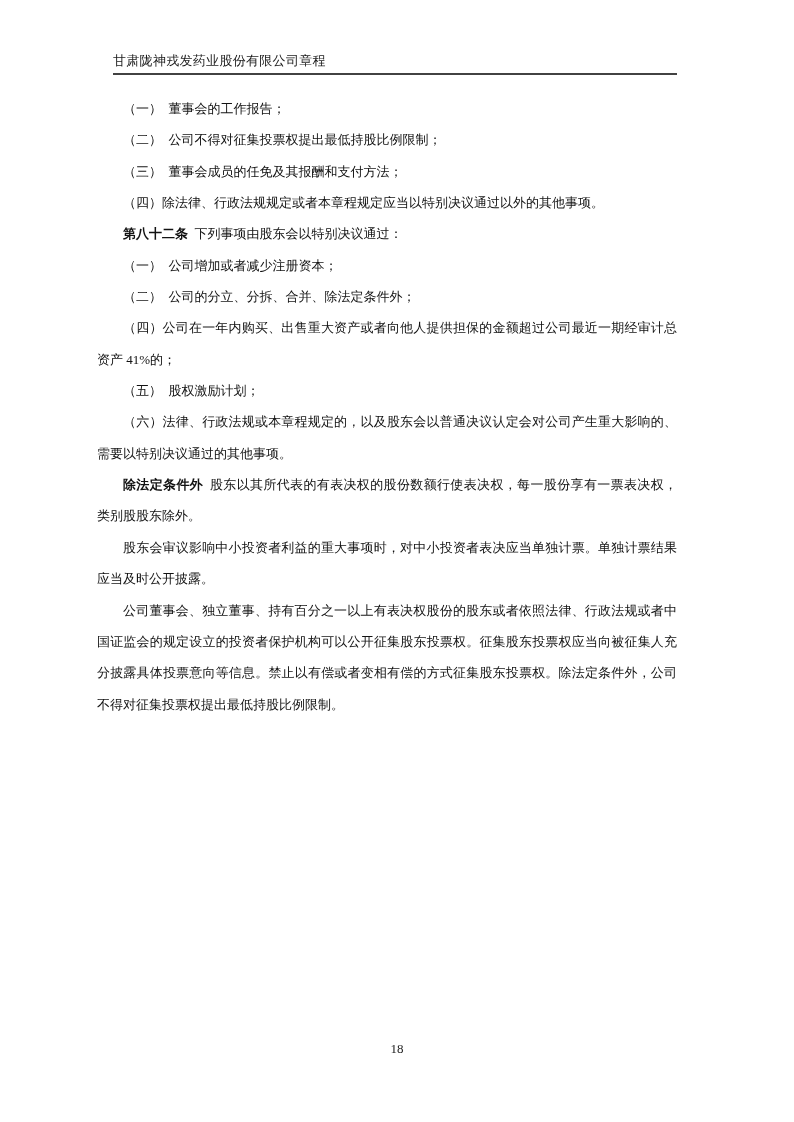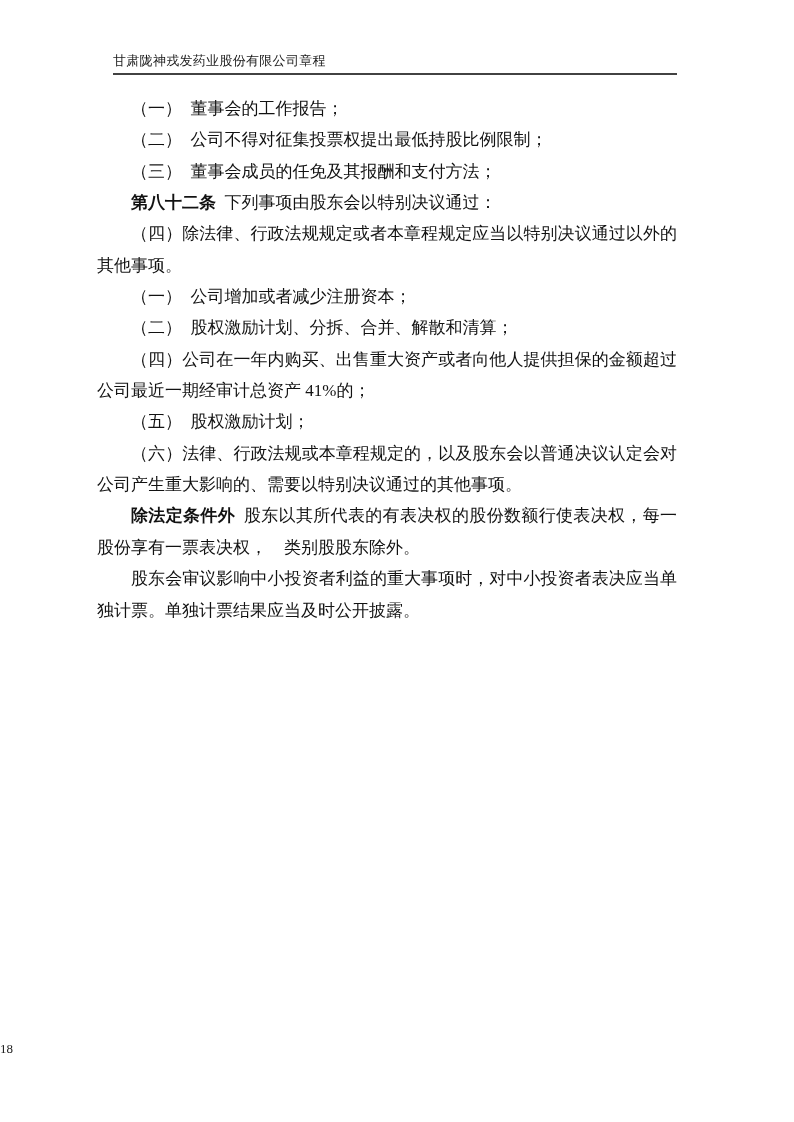--- a/index.html
+++ b/index.html
@@ -31,63 +31,65 @@
     top: 73px;
     width: 564px;
     height: 2px;
     background: #424242;
   }
   .doc-body {
     position: absolute;
     left: 97px;
     top: 93px;
     width: 580px;
-    font-size: 17px;
+    font-size: 13px;
     line-height: 31.35px;
     text-align: justify;
     text-justify: inter-ideograph;
     color: #121212;
   }
   .doc-body p {
     margin: 0;
     padding: 0;
     text-indent: 2em;
   }
   .doc-body .bold {
     font-weight: bold;
   }
   .footer-page {
     position: absolute;
     left: 0;
     top: 1041px;
     width: 794px;
+    text-align: center;
     font-size: 13px;
     color: #222222;
   }
 </style>
 </head>
 <body>
 
 <div class="page">
   <div>
     <div class="header-title">甘肃陇神戎发药业股份有限公司章程</div>
     <div class="header-rule"></div>
   </div>
 
   <div class="doc-body">
       <p><span>（一） 董事会的工作报告；</span></p>
       <p><span>（二） 公司不得对征集投票权提出最低持股比例限制；</span></p>
       <p><span>（三） 董事会成员的任免及其报酬和支付方法；</span></p>
+      <p><span>（四）除法律、行政法规规定或者本章程规定应当以特别决议通过以外的其他事项。</span></p>
       <p><span class="bold">第八十二条</span><span> 下列事项由股东会以特别决议通过：</span></p>
-      <p><span>（四）除法律、行政法规规定或者本章程规定应当以特别决议通过以外的其他事项。</span></p>
       <p><span>（一） 公司增加或者减少注册资本；</span></p>
-      <p><span>（二） 股权激励计划、分拆、合并、解散和清算；</span></p>
+      <p><span>（二） 公司的分立、分拆、合并、除法定条件外；</span></p>
       <p><span>（四）公司在一年内购买、出售重大资产或者向他人提供担保的金额超过公司最近一期经审计总资产 41%的；</span></p>
       <p><span>（五） 股权激励计划；</span></p>
       <p><span>（六）法律、行政法规或本章程规定的，以及股东会以普通决议认定会对公司产生重大影响的、需要以特别决议通过的其他事项。</span></p>
       <p><span class="bold">除法定条件外</span><span> 股东以其所代表的有表决权的股份数额行使表决权，每一股份享有一票表决权，　类别股股东除外。</span></p>
       <p><span>股东会审议影响中小投资者利益的重大事项时，对中小投资者表决应当单独计票。单独计票结果应当及时公开披露。</span></p>
+      <p><span>公司董事会、独立董事、持有百分之一以上有表决权股份的股东或者依照法律、行政法规或者中国证监会的规定设立的投资者保护机构可以公开征集股东投票权。征集股东投票权应当向被征集人充分披露具体投票意向等信息。禁止以有偿或者变相有偿的方式征集股东投票权。除法定条件外，公司不得对征集投票权提出最低持股比例限制。</span></p>
     </div>
 
   <div class="footer-page">
     <span>18</span>
   </div>
 </div>
 
 </body></html>

